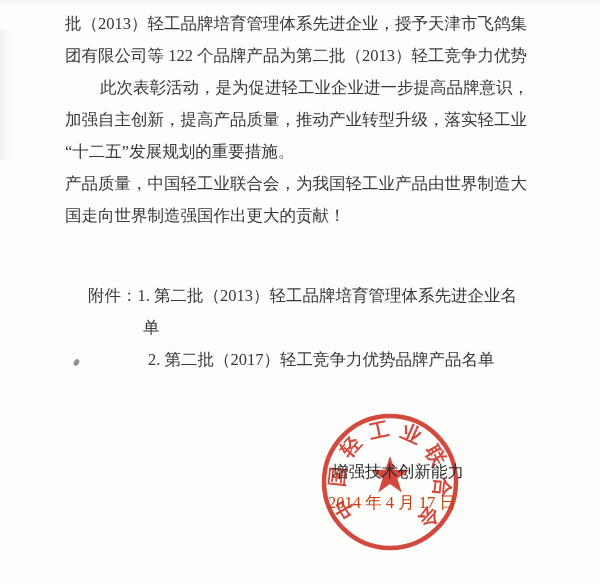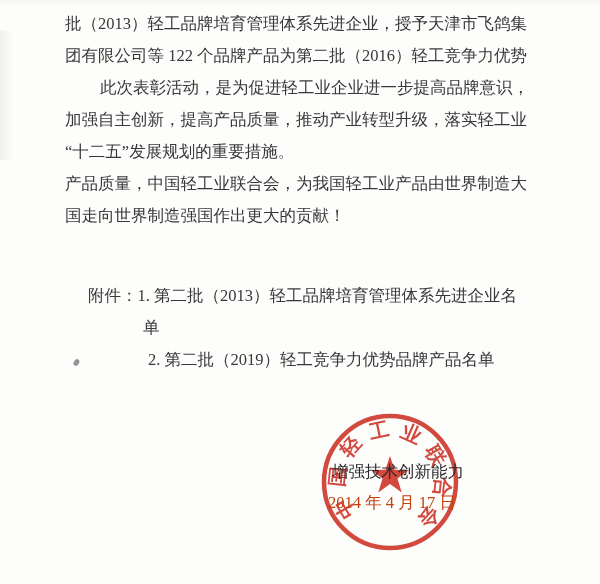--- a/index.html
+++ b/index.html
@@ -92,29 +92,29 @@
 <body>
 
 <div class="page">
 
   <div class="scan-smudge-top"></div>
   <div class="scan-smudge-left"></div>
   <div class="scan-speck"></div>
 
   <div class="doc-text">
     <div class="doc-line ind-0">批（2013）轻工品牌培育管理体系先进企业，授予天津市飞鸽集</div>
-    <div class="doc-line ind-0">团有限公司等 122 个品牌产品为第二批（2016）轻工竞争力优势</div>
+    <div class="doc-line ind-0">团有限公司等 122 个品牌产品为第二批（2013）轻工竞争力优势</div>
     <div class="doc-line ind-35">此次表彰活动，是为促进轻工业企业进一步提高品牌意识，</div>
     <div class="doc-line ind-0">加强自主创新，提高产品质量，推动产业转型升级，落实轻工业</div>
     <div class="doc-line ind-0">“十二五”发展规划的重要措施。</div>
     <div class="doc-line ind-0">产品质量，中国轻工业联合会，为我国轻工业产品由世界制造大</div>
     <div class="doc-line ind-0">国走向世界制造强国作出更大的贡献！</div>
     <div class="doc-line ind-23">附件：1. 第二批（2013）轻工品牌培育管理体系先进企业名</div>
     <div class="doc-line ind-78">单</div>
-    <div class="doc-line ind-83">2. 第二批（2019）轻工竞争力优势品牌产品名单</div>
+    <div class="doc-line ind-83">2. 第二批（2017）轻工竞争力优势品牌产品名单</div>
   </div>
 
   <svg class="seal" viewBox="0 0 170 170" aria-hidden="true">
     <circle cx="85" cy="85" r="66" fill="none" stroke="#cf3a2e" stroke-width="4.5"></circle>
     <polygon fill="#cf3a2e" points="85,59 89.6,72.7 104.1,72.9 92.5,81.6 96.7,95.5 85,86.9 73.3,95.5 77.5,81.6 65.9,72.9 80.4,72.7"></polygon>
     <g fill="#cf3a2e" font-size="20" text-anchor="middle">
       <text transform="translate(39.1,111.5) rotate(-120)" dominant-baseline="central">中</text>
       <text transform="translate(32.3,79.5) rotate(-84)" dominant-baseline="central">国</text>
       <text transform="translate(45.6,49.5) rotate(-48)" dominant-baseline="central">轻</text>
       <text transform="translate(74.0,33.2) rotate(-12)" dominant-baseline="central">工</text>

